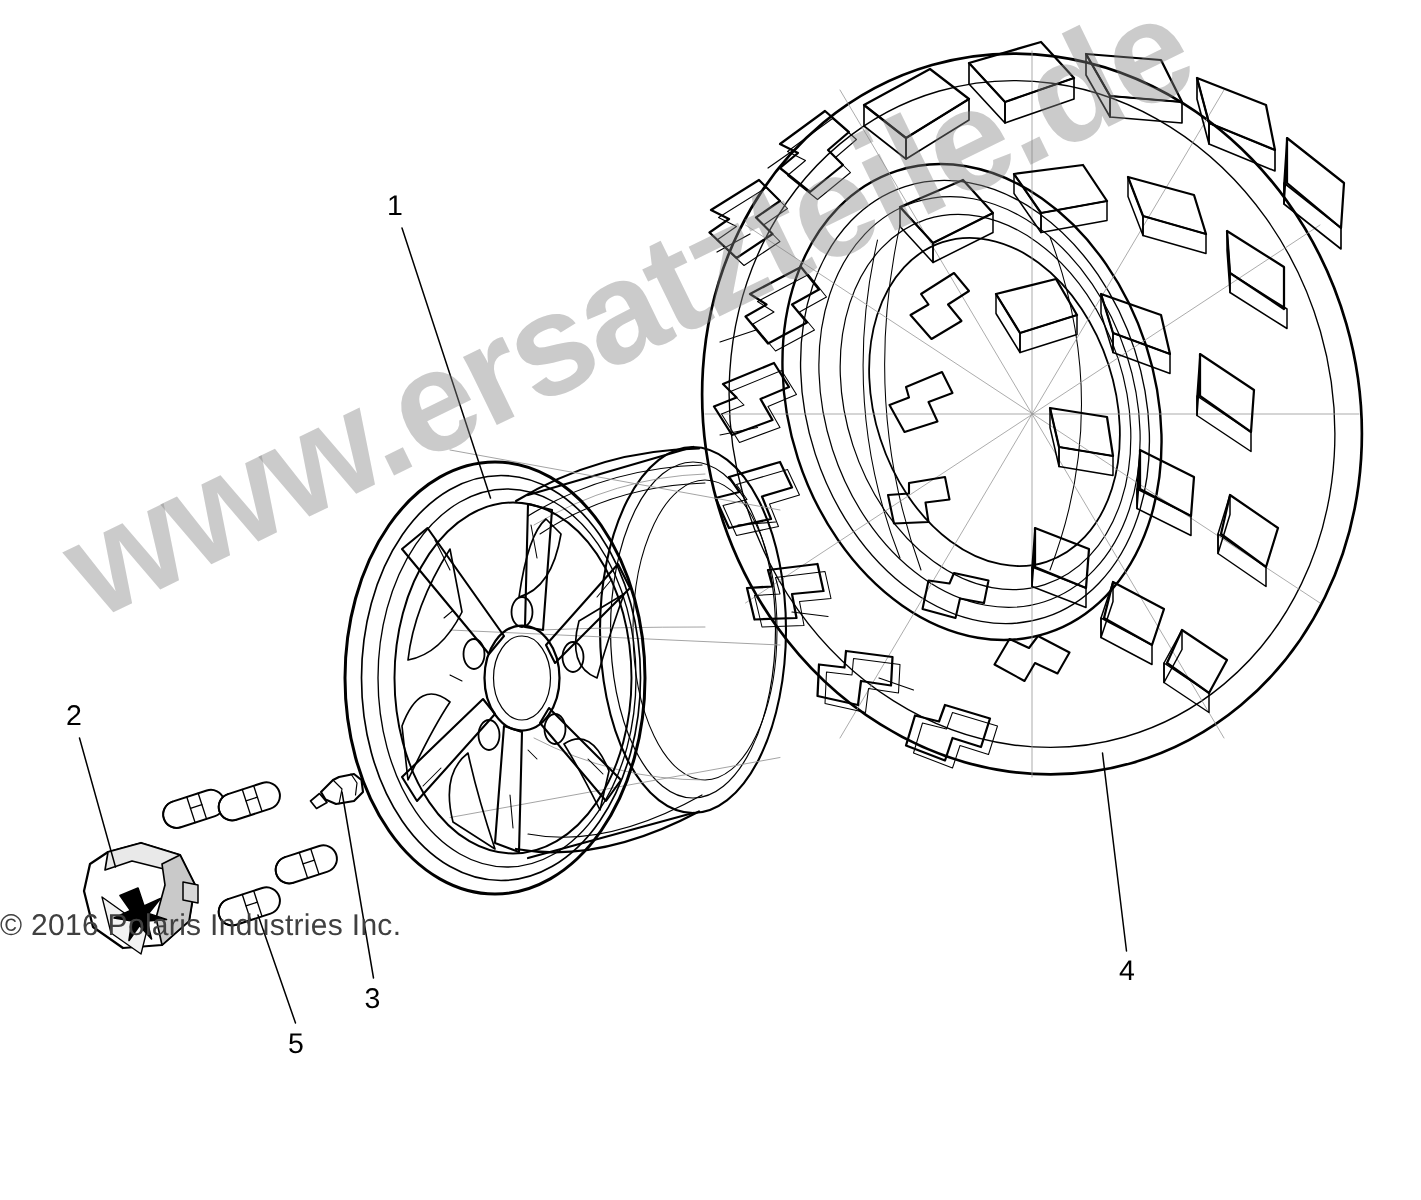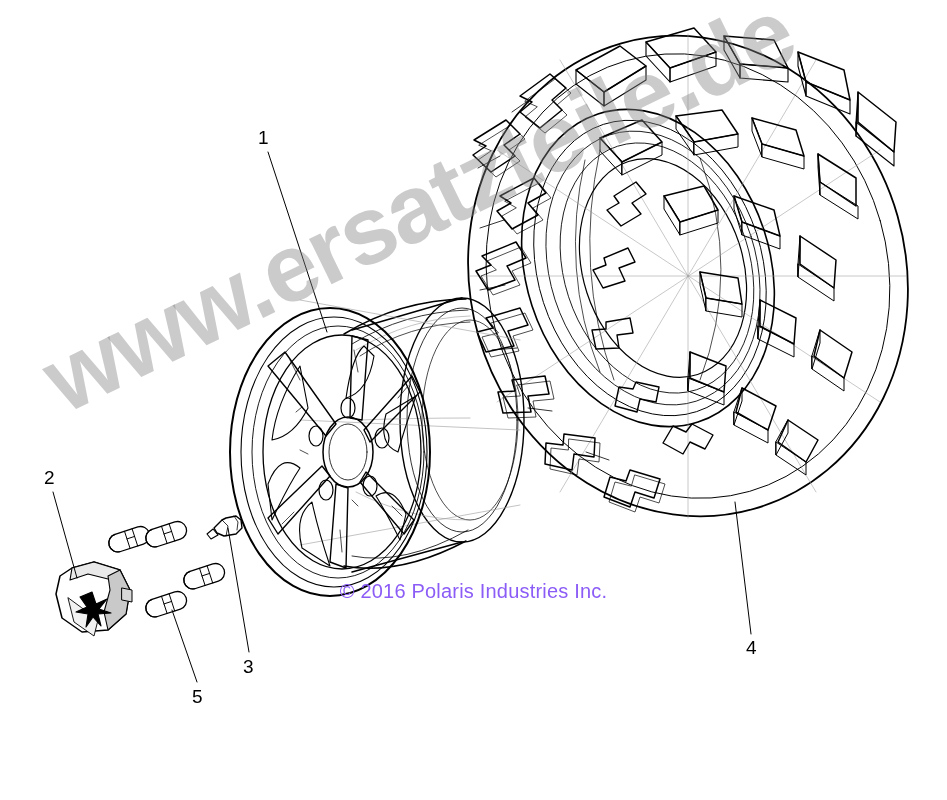--- a/index.html
+++ b/index.html
@@ -28,26 +28,25 @@
     font-family: "Liberation Sans", sans-serif;
     font-size: 19px;
     color: #000000;
     line-height: 1;
     white-space: nowrap;
     user-select: none;
   }
   #copyright {
     position: absolute;
     left: 0;
-    top: 580px;
+    top: 606px;
     width: 947px;
-    text-align: center;
     font-family: "Liberation Sans", sans-serif;
     font-size: 20px;
-    color: #8b5cf6;
+    color: #404040;
     letter-spacing: 0.2px;
     white-space: nowrap;
   }
   #watermark {
     position: absolute;
     left: 50px;
     top: 330px;
     width: 860px;
     transform: rotate(-26deg);
     transform-origin: 0 50%;

